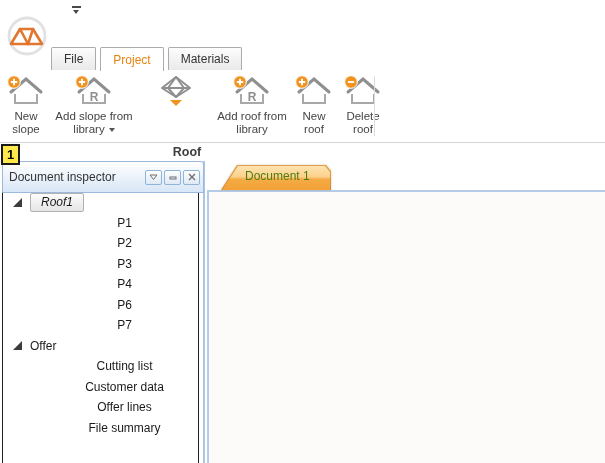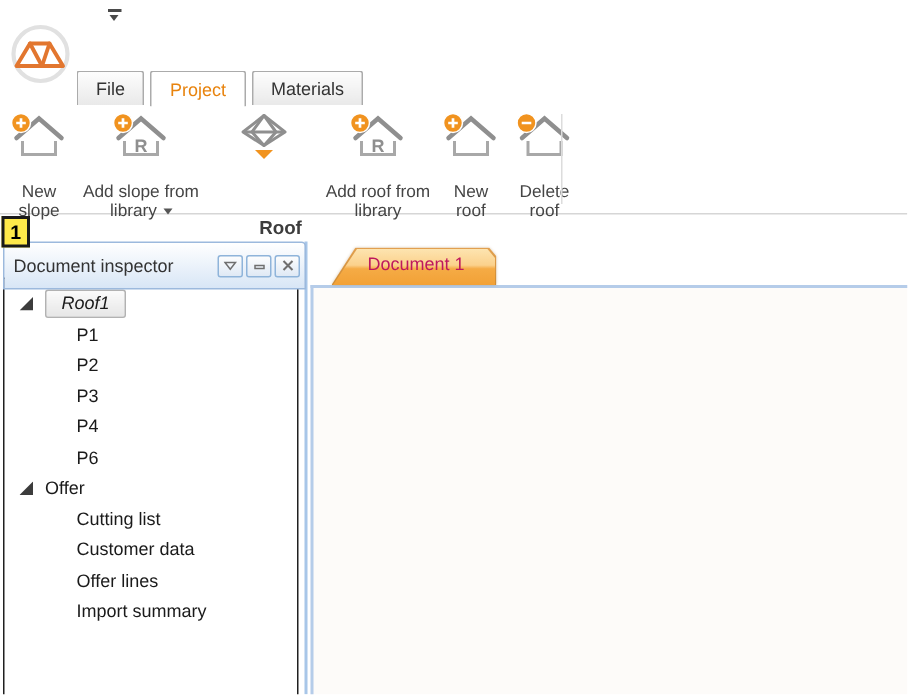--- a/index.html
+++ b/index.html
@@ -16,21 +16,21 @@
   .tabrow{position:absolute;left:51px;top:47px;height:24px;display:flex;gap:4px;justify-content:space-between;}
   .rtab{height:23px;padding:0 12px;border:1px solid #ababab;border-bottom:none;border-radius:2px 2px 0 0;
         background:linear-gradient(#fdfdfd,#e9e9e9);color:#333;font-size:12px;display:flex;align-items:center;}
   .rtab.active{background:#fff;color:#e8830d;height:24px;position:relative;z-index:3;}
 
   
   .ribbon-body{position:absolute;left:0;top:70px;width:605px;height:73px;background:#fff;border-bottom:1px solid #d6d6d6;}
   .btnrow{position:absolute;left:2px;top:3px;display:flex;align-items:flex-start;}
   .rbtn{display:flex;flex-direction:column;align-items:center;padding-top:2px;cursor:default;}
   .ricon{height:33px;display:flex;align-items:flex-start;justify-content:center;}
-  .rlabel{font-size:11.5px;line-height:13px;color:#454545;text-align:center;margin-top:14px;white-space:nowrap;}
+  .rlabel{font-size:11.5px;line-height:13px;color:#454545;text-align:center;margin-top:2px;white-space:nowrap;}
   .dda{display:inline-block;width:0;height:0;border-left:3px solid transparent;border-right:3px solid transparent;border-top:4px solid #555;margin-left:4px;vertical-align:middle;}
   .vsep{position:absolute;left:374px;top:6px;width:1px;height:60px;background:#dcdcdc;}
 
   
   .group-caption{position:absolute;left:0;top:145px;width:374px;text-align:center;font-size:12.5px;font-weight:bold;color:#3d3d3d;}
 
   
   .marker{position:absolute;left:1px;top:144px;width:19px;height:21px;background:#ffe94a;border:2px solid #1a1a1a;
           display:flex;align-items:center;justify-content:center;font-size:13px;font-weight:bold;color:#000;z-index:9;}
 
@@ -41,30 +41,30 @@
   .wbtns{display:flex;gap:2px;}
   .wbtn{width:17px;height:15px;border:1px solid #8fb4da;border-radius:2px;background:linear-gradient(#fdfdfd,#dfe9f5);
         display:flex;align-items:center;justify-content:center;}
   .splitter{position:absolute;left:203px;top:161px;width:2px;height:302px;background:#a8c6e8;}
   .panel-body{position:absolute;left:2px;top:185px;width:197px;height:280px;background:#fff;border:1px solid #1f1f1f;z-index:1;}
 
   
   .tree{padding-top:6px;}
   .trow{height:20.5px;display:flex;align-items:center;font-size:12px;color:#1a1a1a;cursor:default;}
   .trow .twist{width:9px;height:9px;margin-left:10px;margin-right:8px;flex:0 0 auto;}
-  .trow.child{padding-left:48px;}
+  .trow.child{padding-left:48px;justify-content:center;}
   .selbox{border:1px solid #b2b2b2;border-radius:2px;background:linear-gradient(#fbfbfb,#e6e6e6);padding:1px 10px 2px 10px;font-style:italic;}
 
   
   .doctab{position:absolute;left:221px;top:165px;width:110px;height:25px;z-index:2;filter:drop-shadow(0 0 1px rgba(160,120,60,.4));}
   .doctab .shape{position:absolute;inset:0;background:linear-gradient(#e2a050,#cf8b33);
       clip-path:polygon(16px 0,calc(100% - 5px) 0,100% 6px,100% 100%,0 100%);}
   .doctab .shape-inner{position:absolute;left:1px;right:1px;top:1px;bottom:0;background:linear-gradient(#fde4b0 0%,#fbd18c 45%,#f5ab45 55%,#f2a136 100%);
       clip-path:polygon(16px 0,calc(100% - 5px) 0,100% 6px,100% 100%,0 100%);}
-  .doctab .tlabel{position:absolute;left:24px;top:4px;font-size:12px;color:#be185d;}
+  .doctab .tlabel{position:absolute;left:24px;top:4px;font-size:12px;color:#4d7c0f;}
   .docbox{position:absolute;left:207px;top:190px;width:400px;height:275px;background:#fdfbf9;
           border-top:2px solid #b5cce9;border-left:2px solid #b5cce9;}
 </style>
 </head>
 <body>
 
 <div id="stage">
 
   <div class="logo">
     <svg width="40" height="40" viewBox="0 0 40 40">
@@ -227,37 +227,40 @@
         </div>
       <div class="trow child">
           <span>P3</span>
         </div>
       <div class="trow child">
           <span>P4</span>
         </div>
       <div class="trow child">
           <span>P6</span>
         </div>
+      <div class="trow child">
+          <span>P7</span>
+        </div>
       <div class="trow">
         <svg class="twist" viewBox="0 0 9 9">
             <polygon points="9,0 9,9 0,9" fill="#3c3c3c"></polygon>
           </svg>
         <span>Offer</span>
       </div>
       <div class="trow child">
           <span>Cutting list</span>
         </div>
       <div class="trow child">
           <span>Customer data</span>
         </div>
       <div class="trow child">
           <span>Offer lines</span>
         </div>
       <div class="trow child">
-          <span>Import summary</span>
+          <span>File summary</span>
         </div>
     </div>
   </div>
 
   <div class="doctab">
     <div class="shape"></div>
     <div class="shape-inner"></div>
     <div class="tlabel">Document 1</div>
   </div>
   <div class="docbox"></div>

